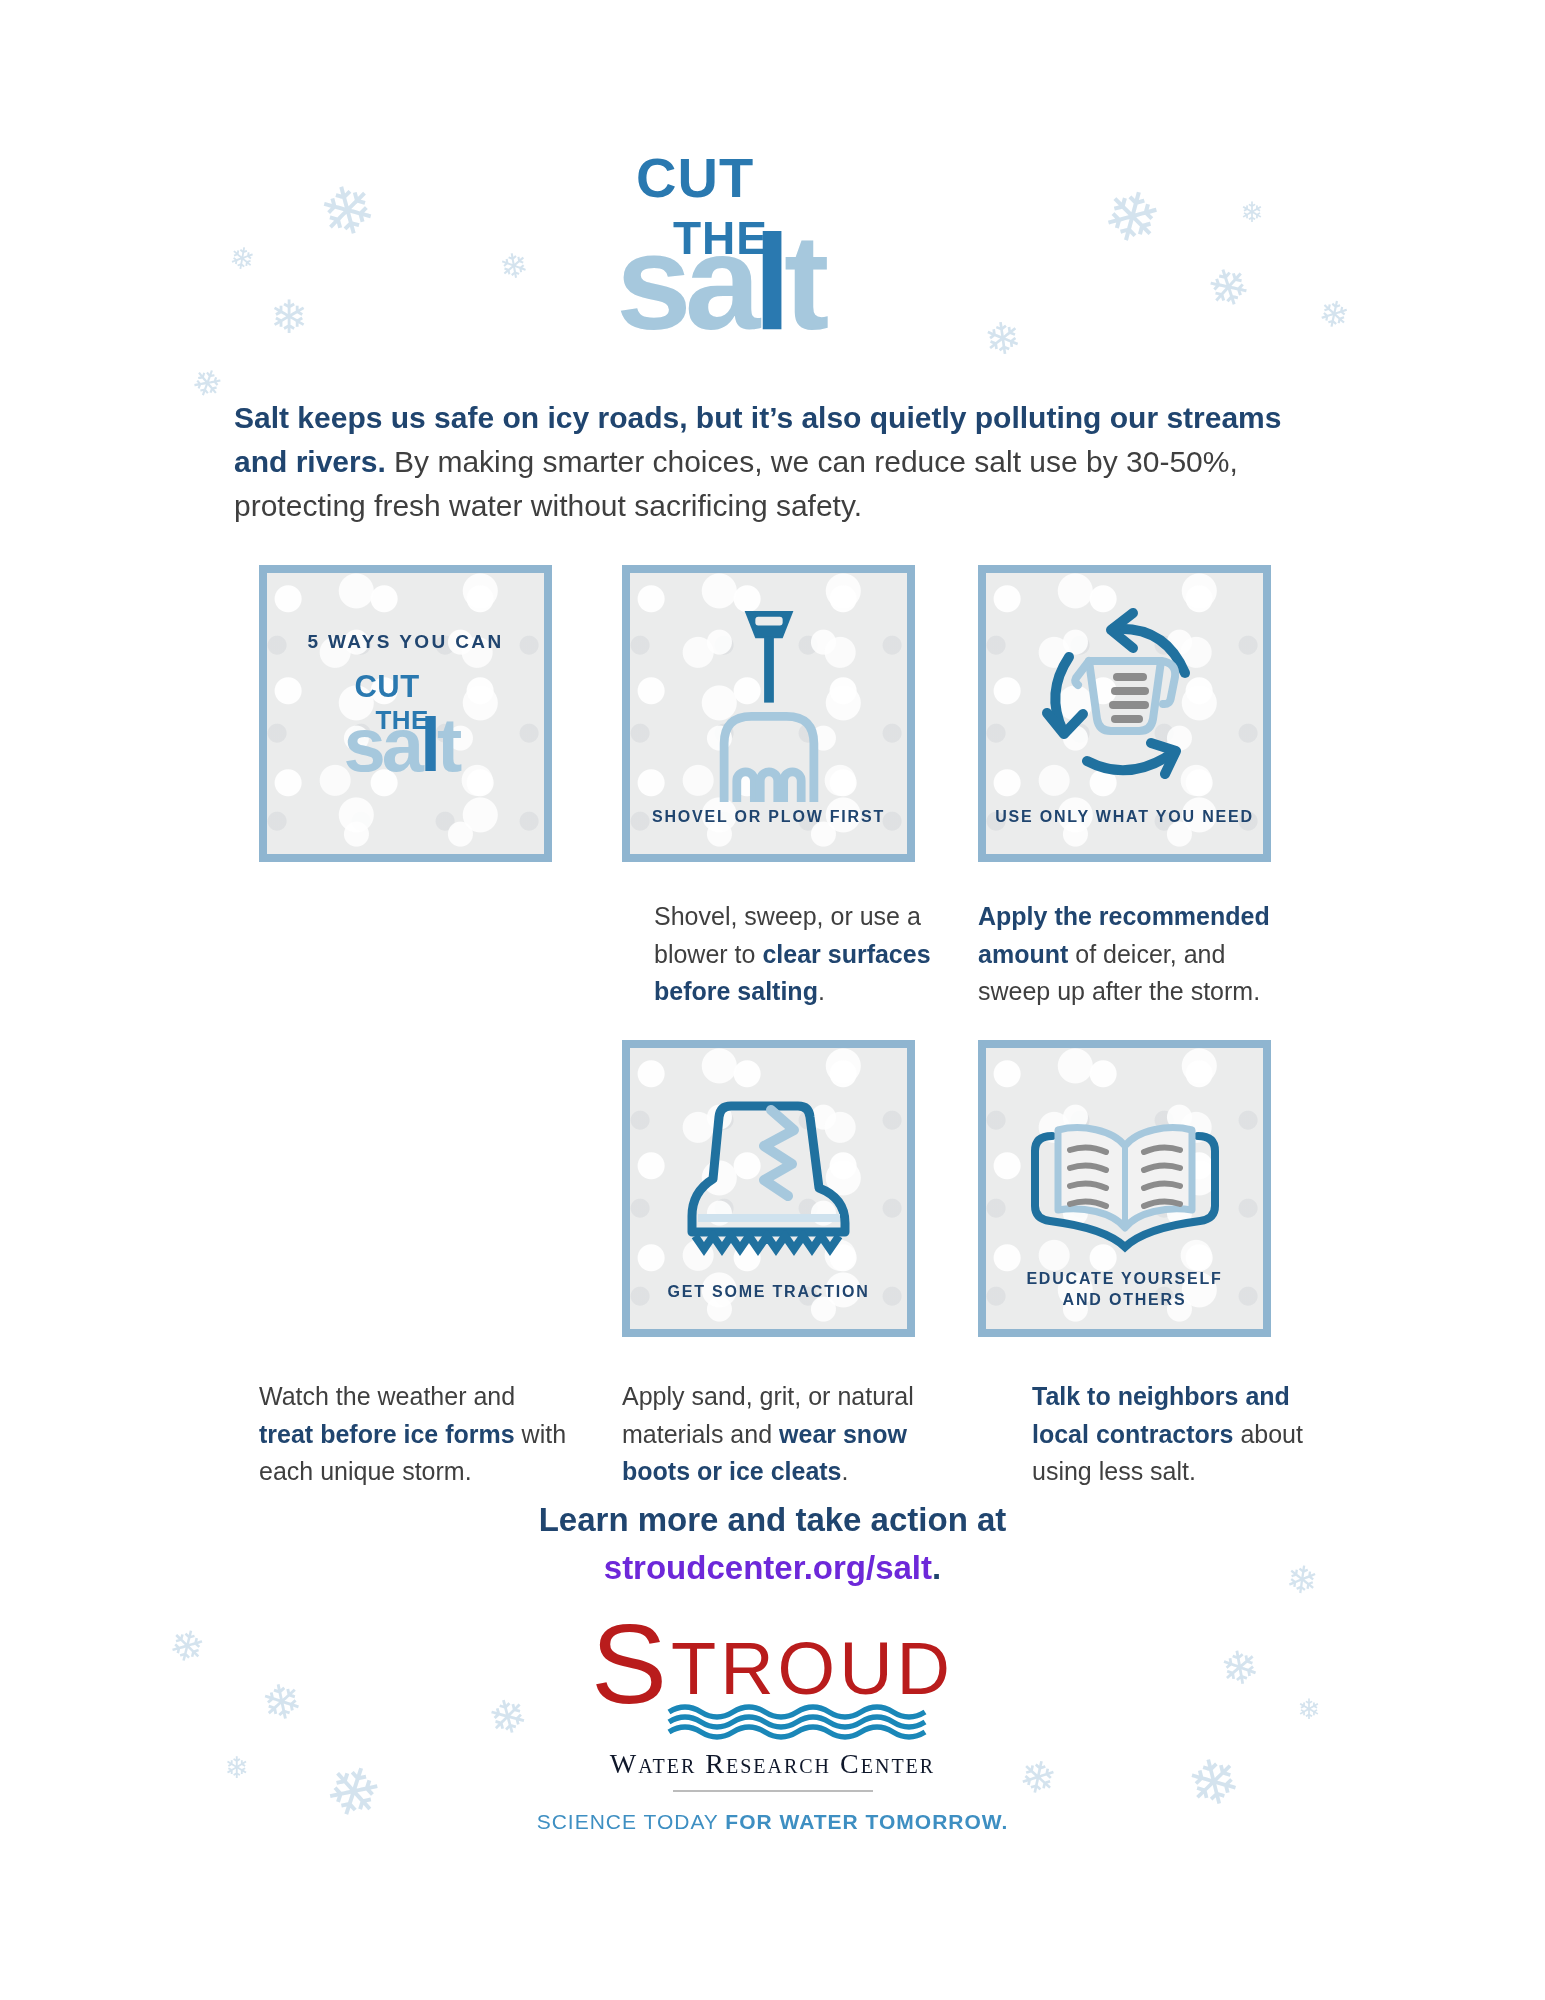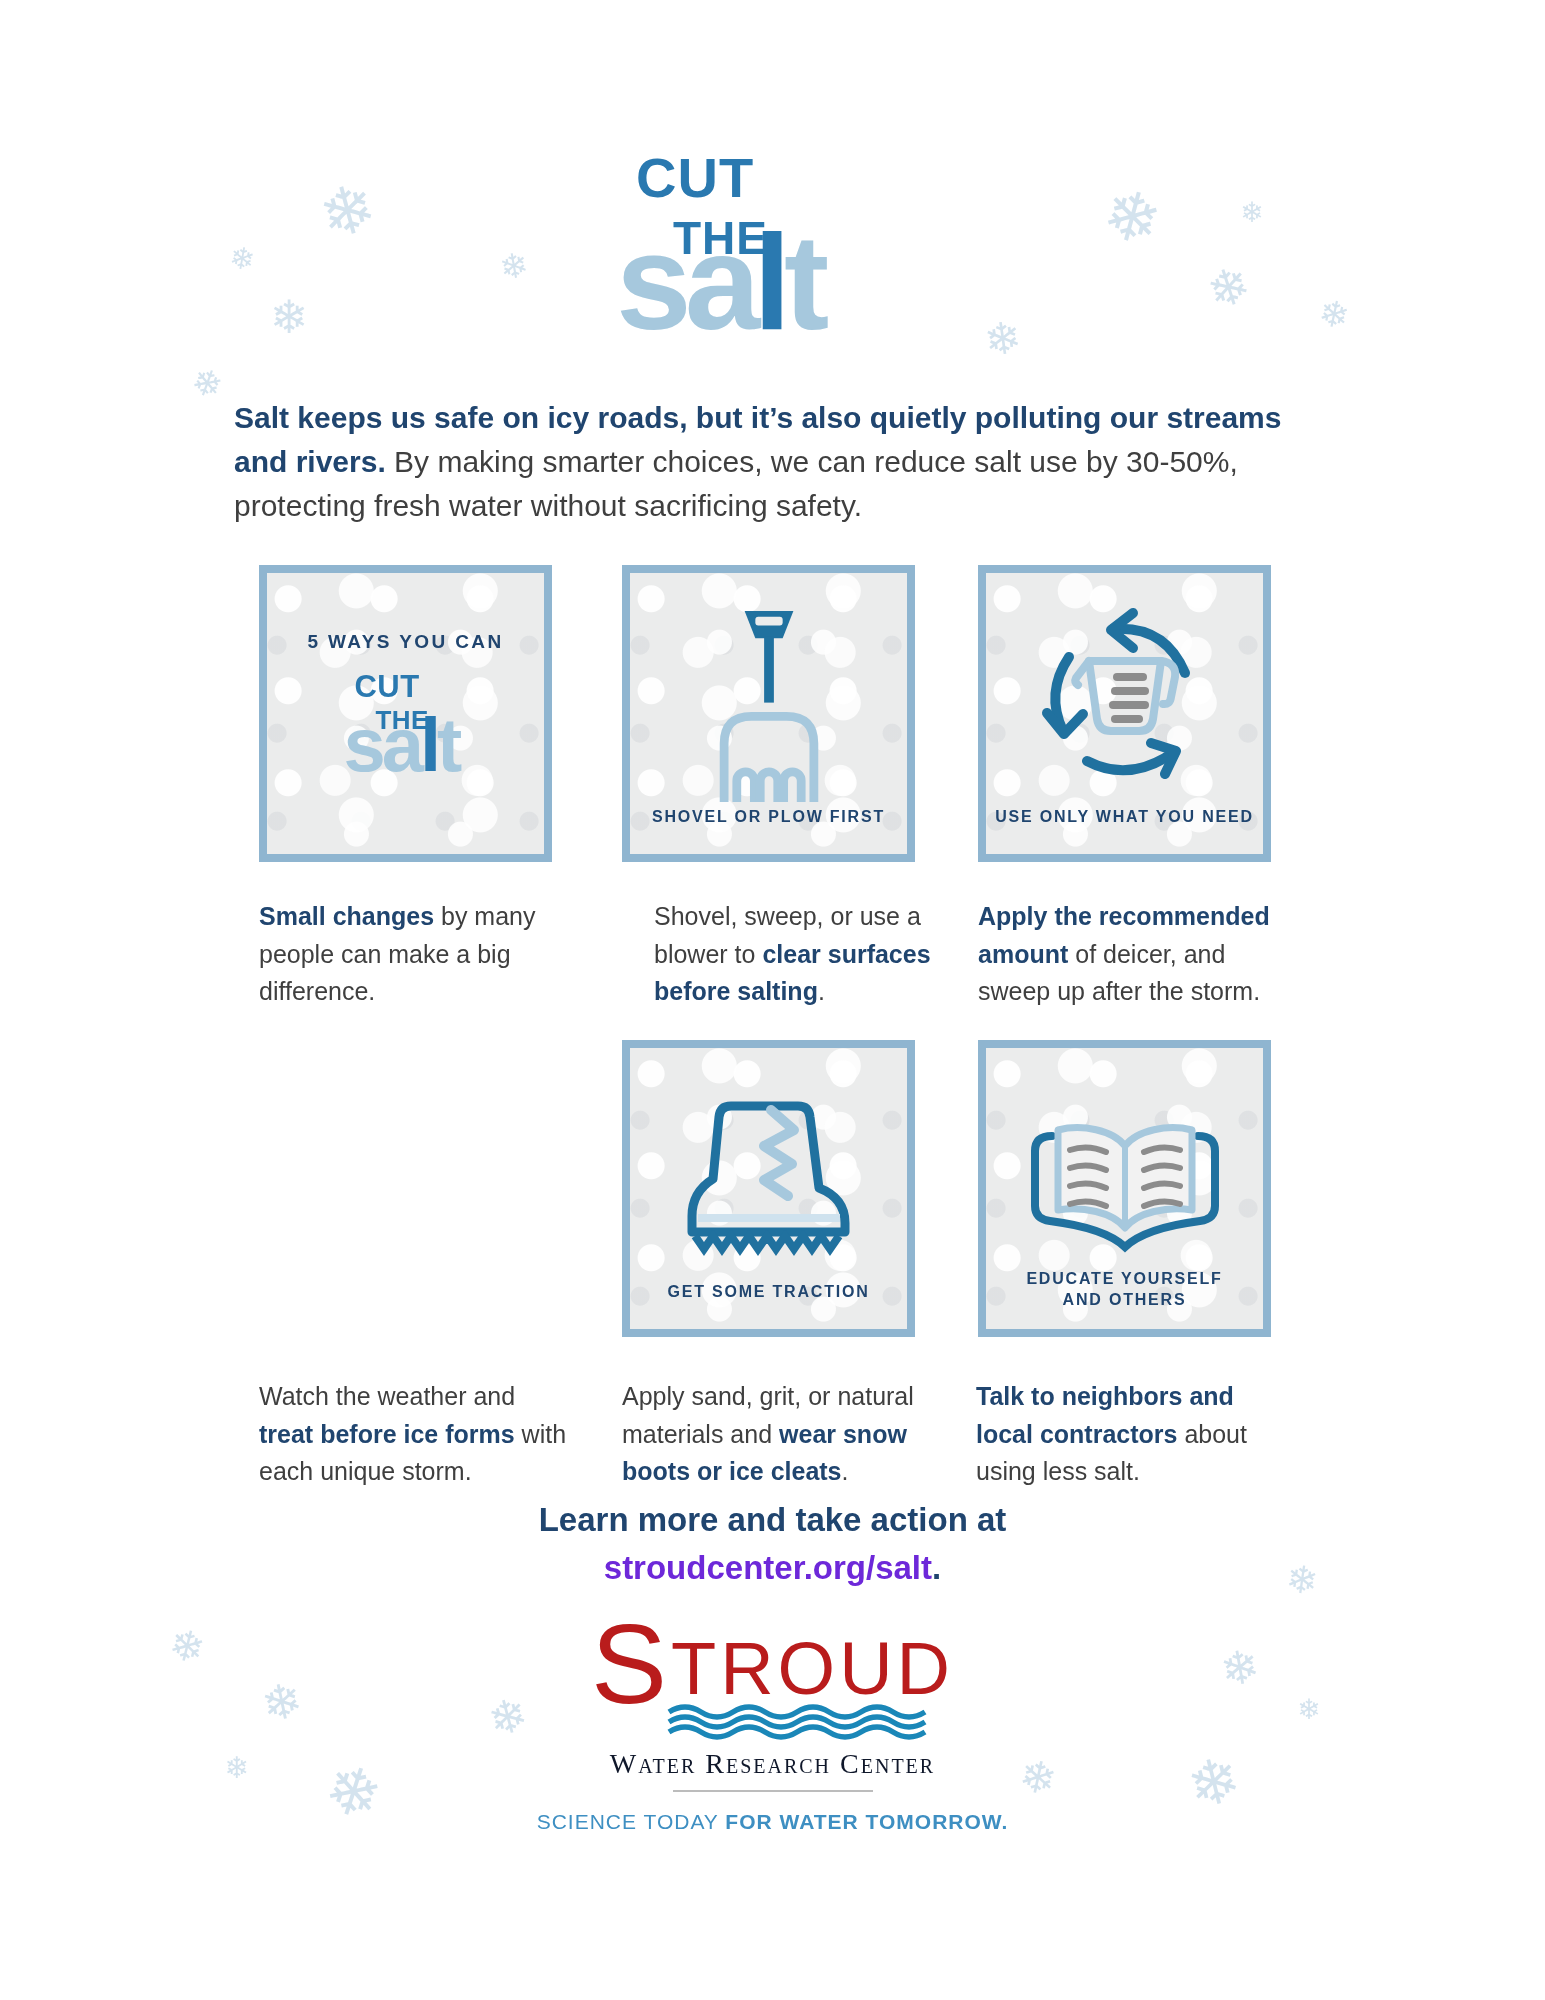--- a/index.html
+++ b/index.html
@@ -150,21 +150,20 @@
       <g stroke="#8c8c8c" stroke-width="8" stroke-linecap="round">
         <line x1="92" y1="76" x2="118" y2="76"></line>
         <line x1="90" y1="90" x2="120" y2="90"></line>
         <line x1="88" y1="104" x2="120" y2="104"></line>
         <line x1="90" y1="118" x2="114" y2="118"></line>
       </g>
     </svg>
     <div class="card-title">USE ONLY WHAT YOU NEED</div>
   </div>
 
-  <div class="caption" style="left:259px;top:898px;"><span></span><b>Small changes</b><span> by many people can make a big difference.</span></div>
   <div class="caption" style="left:622px;top:898px;margin-left:32px;"><span>Shovel, sweep, or use a blower to </span><b>clear surfaces before salting</b><span>.</span></div>
   <div class="caption" style="left:978px;top:898px;"><span></span><b>Apply the recommended amount</b><span> of deicer, and sweep up after the storm.</span></div>
 
 
   <div class="card" style="left:978px;top:1040px;">
     <svg class="card-icon" style="top:46px;" width="210" height="165" viewBox="0 0 210 165">
       <path d="M32,42 q-17,0 -17,15 v55 q0,13 15,15 q55,7 75,26 q20,-19 75,-26 q15,-2 15,-15 v-55 q0,-15 -17,-15" stroke="#20719f" stroke-width="8" fill="none" stroke-linecap="round"></path>
       <path d="M105,52 C93,36 62,30 38,36 L38,116 C62,112 93,118 105,134 C117,118 148,112 172,116 L172,36 C148,30 117,36 105,52 Z" fill="#f2f2f2" stroke="#a6c8dd" stroke-width="7" stroke-linejoin="round"></path>
       <path d="M105,54 V134" stroke="#a6c8dd" stroke-width="6"></path>
       <g stroke="#8c8c8c" stroke-width="6" fill="none" stroke-linecap="round">
@@ -186,21 +185,21 @@
       <path d="M57,16 q-11,0 -12,11 l-6,62 q-21,13 -21,37 v16 h153 v-9 q0,-25 -26,-35 l-9,-71 q-1,-11 -12,-11 z" stroke="#20719f" stroke-width="9" fill="none" stroke-linejoin="round"></path>
       <line x1="24" y1="128" x2="166" y2="128" stroke="#cfe2ee" stroke-width="8"></line>
       <path d="M21,146 l9,13 9,-13 9,13 9,-13 9,13 9,-13 9,13 9,-13 9,13 9,-13 9,13 9,-13 9,13 9,-13 9,13 9,-13" stroke="#20719f" stroke-width="8" fill="none"></path>
       <path d="M97,20 L120,40 L90,56 L118,74 L90,90 L114,106" stroke="#a6c8dd" stroke-width="10" fill="none" stroke-linecap="round" stroke-linejoin="round"></path>
     </svg>
     <div class="card-title">GET SOME TRACTION</div>
   </div>
 
   <div class="caption" style="left:259px;top:1378px;"><span>Watch the weather and </span><b>treat before ice forms</b><span> with each unique storm.</span></div>
   <div class="caption" style="left:622px;top:1378px;"><span>Apply sand, grit, or natural materials and </span><b>wear snow boots or ice cleats</b><span>.</span></div>
-  <div class="caption" style="left:976px;top:1378px;"><span></span><b>Talk to neighbors and local contractors</b><span> about using less salt.</span></div>
+  <div class="caption" style="left:1032px;top:1378px;"><span></span><b>Talk to neighbors and local contractors</b><span> about using less salt.</span></div>
 
   <div class="learn">
     <div>Learn more and take action at</div>
     <div><a href="#">stroudcenter.org/salt</a><span>.</span></div>
   </div>
 
   <div class="stroud">
     <div class="stroud-name"><span class="s-big">S</span><span>TROUD</span></div>
     <svg class="stroud-waves" width="270" height="36" viewBox="0 0 270 36">
       <g stroke="#1a87b8" stroke-width="5.5" fill="none">

